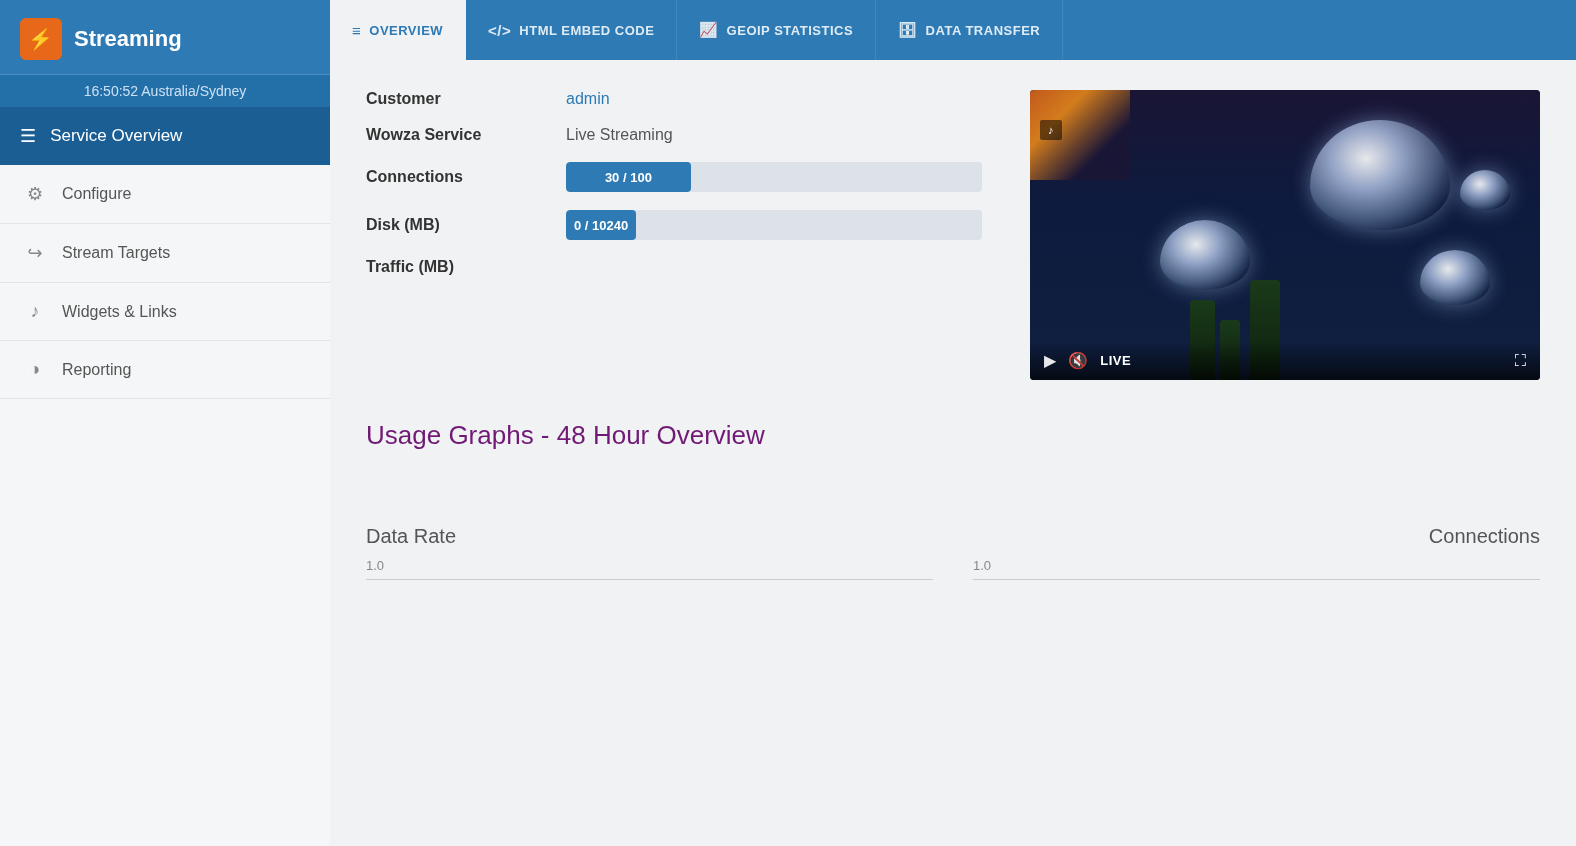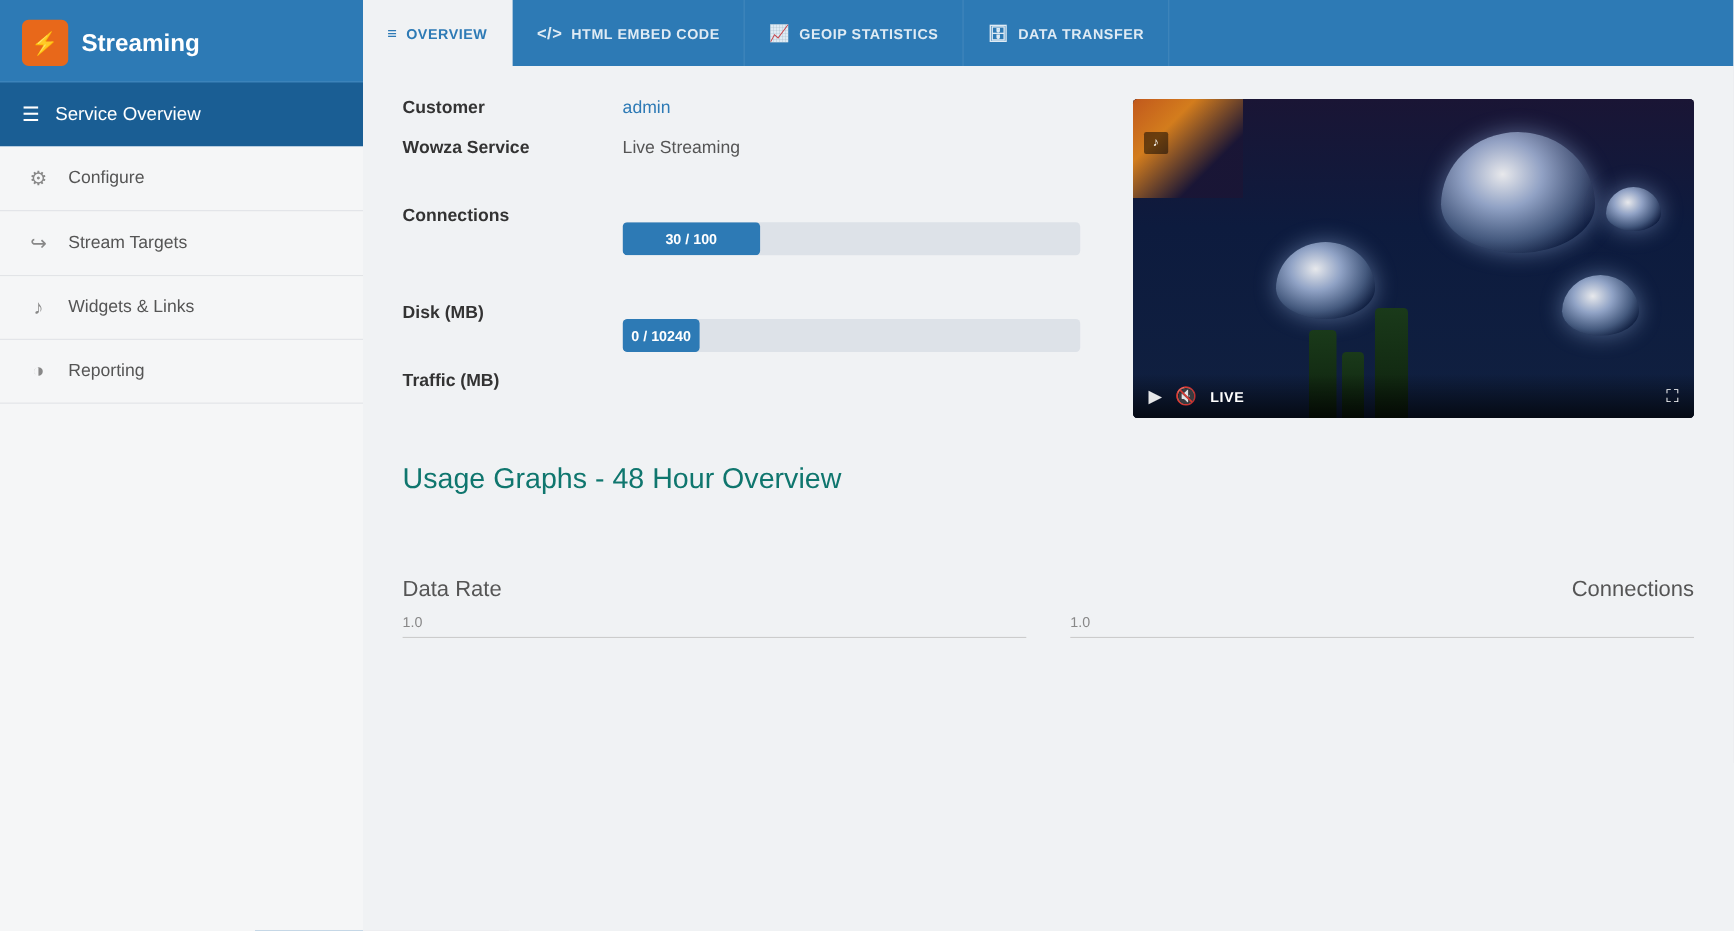--- a/index.html
+++ b/index.html
@@ -181,21 +181,20 @@
     }
 
     .detail-value.admin-link {
       color: #2d7ab5;
       font-size: 16px;
     }
 
     
     .progress-container {
       flex: 1;
-      margin-top: 40px;
     }
 
     .progress-bar-wrap {
       background: #dde2e8;
       border-radius: 4px;
       height: 30px;
       overflow: hidden;
       min-width: 320px;
     }
 
@@ -326,21 +325,21 @@
       cursor: pointer;
     }
 
     
     #usage-section {
       margin-top: 10px;
     }
 
     #usage-title {
       font-size: 26px;
-      color: #0f766e;
+      color: #701a75;
       font-weight: 300;
       margin-bottom: 30px;
     }
 
     #graphs-row {
       display: flex;
       gap: 40px;
     }
 
     .graph-col {
@@ -371,20 +370,21 @@
 
 <div id="sidebar">
 
   <div id="sidebar-header">
     <div id="logo-icon">
       <span>⚡</span>
     </div>
     <span id="brand-name">Streaming</span>
   </div>
 
+  <div id="sidebar-time">16:50:52 Australia/Sydney</div>
 
   <div id="service-overview-item">
     <span class="menu-icon">☰</span>
     <span class="menu-label">Service Overview</span>
   </div>
 
   <div class="sidebar-nav">
     <div class="sidebar-nav-item">
       <span class="nav-icon">⚙</span>
       <span class="nav-label">Configure</span>

